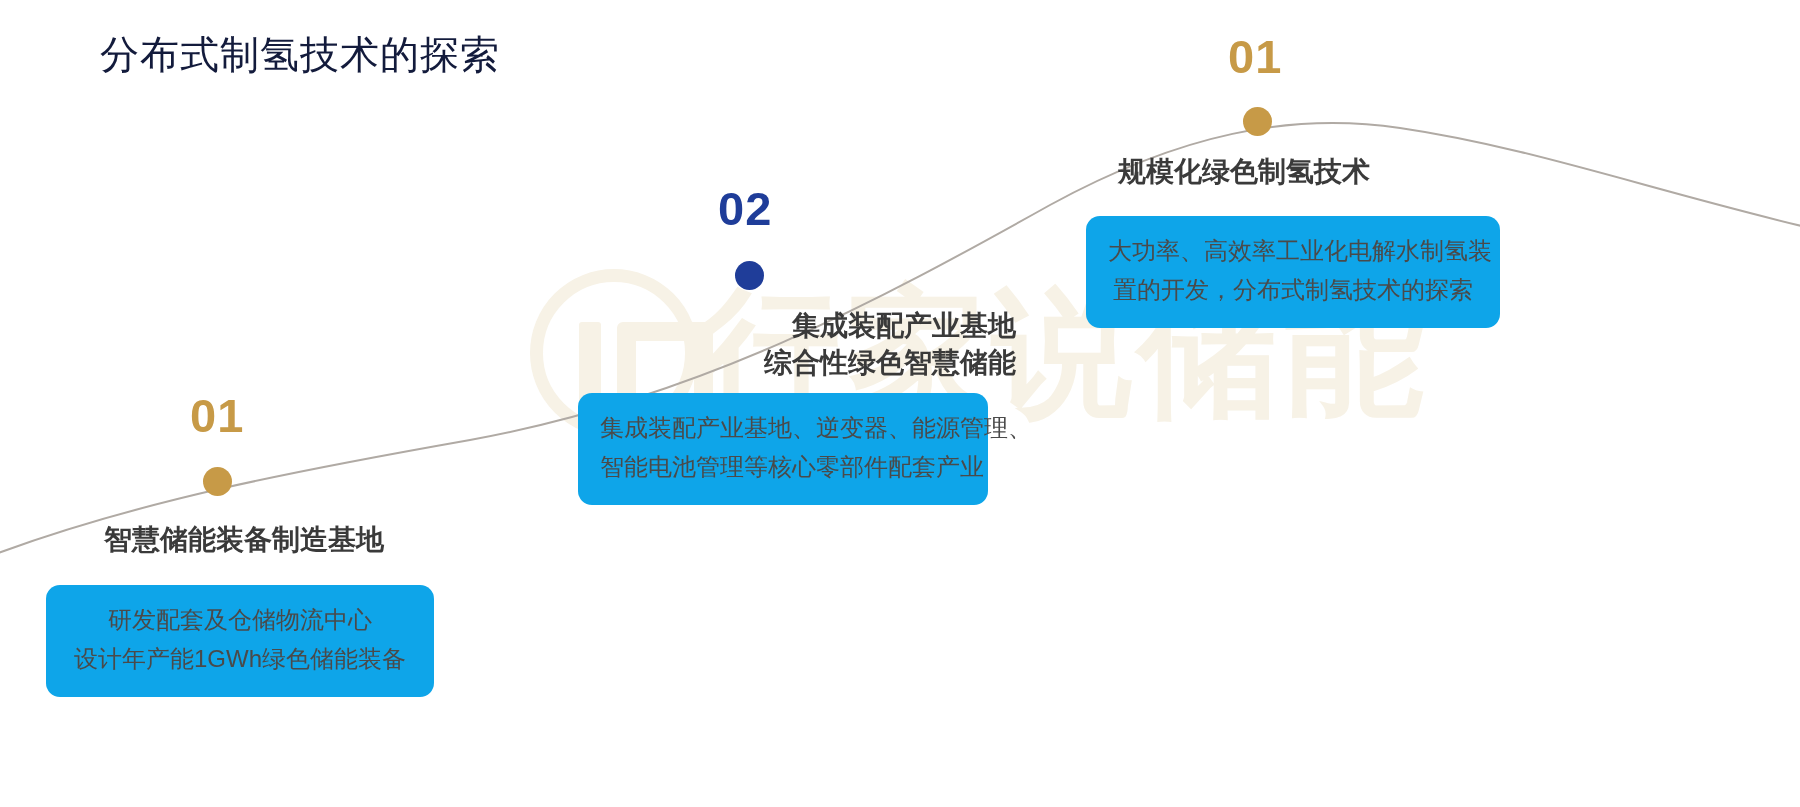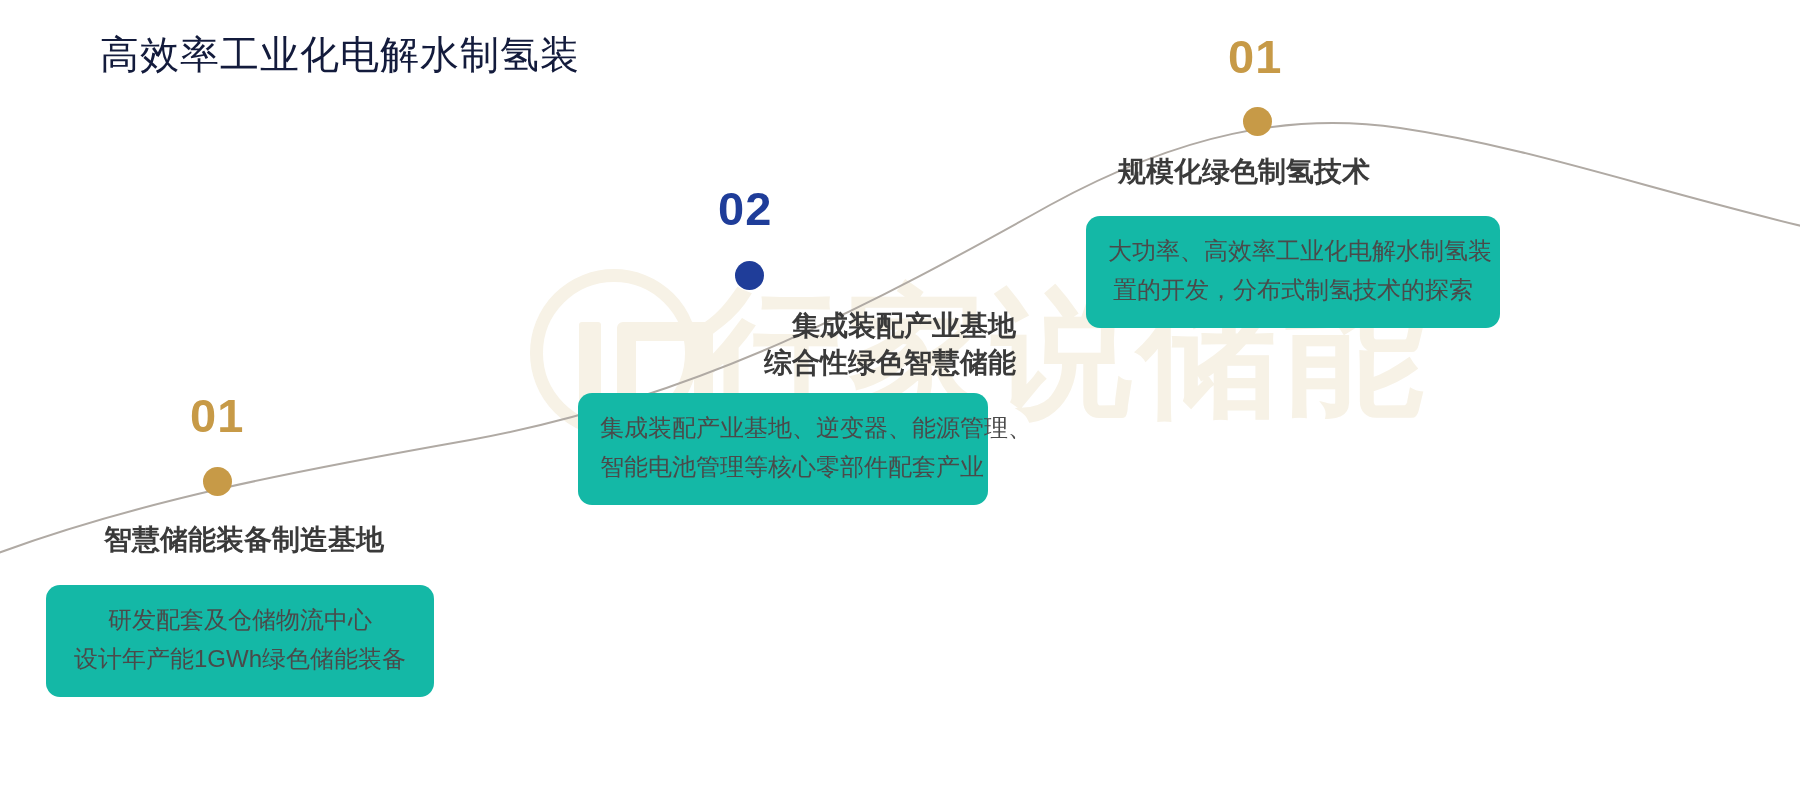--- a/index.html
+++ b/index.html
@@ -106,21 +106,21 @@
     position: absolute;
     font-size: 28px;
     font-weight: 700;
     color: #3a3a3a;
     line-height: 1.33;
     white-space: nowrap;
     text-align: right;
   }
   .ms-box {
     position: absolute;
-    background: #14b8a6;
+    background: #0ea5e9;
     border-radius: 14px;
     padding: 16px 22px 18px 22px;
     text-align: center;
   }
   .ms-box .ms-line {
     font-size: 24px;
     color: #4a4a4a;
     line-height: 1.62;
     white-space: nowrap;
   }
@@ -167,21 +167,21 @@
 
   <div class="watermark">
     <div class="wm-logo"></div>
     <div class="wm-text">行家说储能</div>
   </div>
 
   <svg class="curve-svg" viewBox="0 0 1800 807" preserveAspectRatio="none">
     <path d="M -10 556 C 140 500 300 470 470 440 C 700 398 880 300 1050 205 C 1180 134 1290 112 1400 128 C 1530 147 1650 190 1810 228" fill="none" stroke="#b0aaa4" stroke-width="2" stroke-linecap="round"></path>
   </svg>
 
-  <div class="page-title">高效率工业化电解水制氢装</div>
+  <div class="page-title">分布式制氢技术的探索</div>
 
   <div class="milestone" id="ms-01">
     <div class="ms-number">01</div>
     <div class="ms-dot"></div>
     <div class="ms-heading">智慧储能装备制造基地</div>
     <div class="ms-box">
       <div class="ms-line">研发配套及仓储物流中心</div>
       <div class="ms-line">设计年产能1GWh绿色储能装备</div>
     </div>
   </div>

